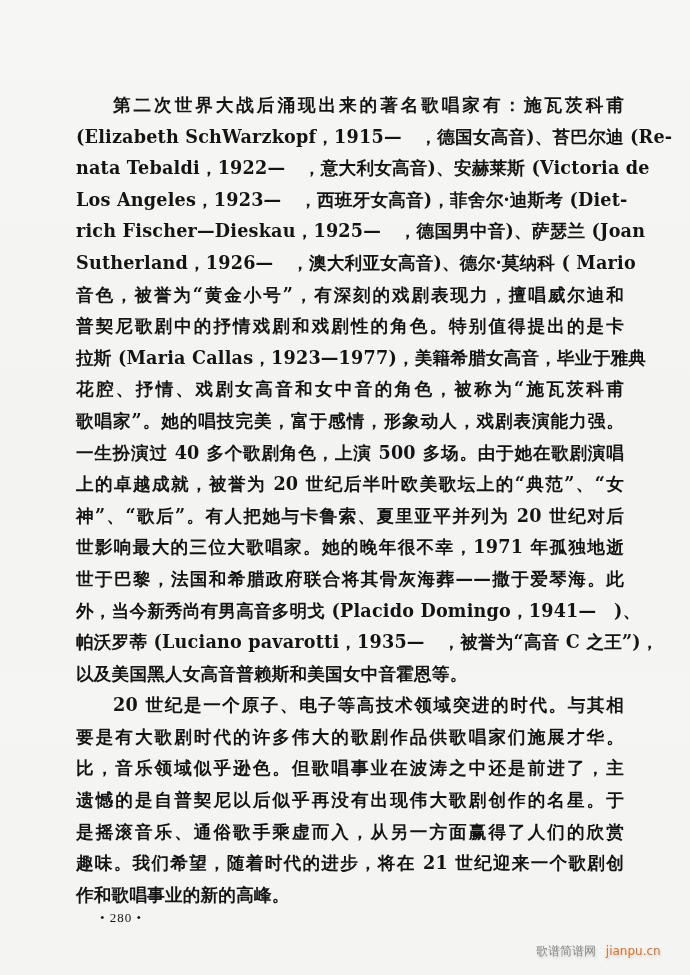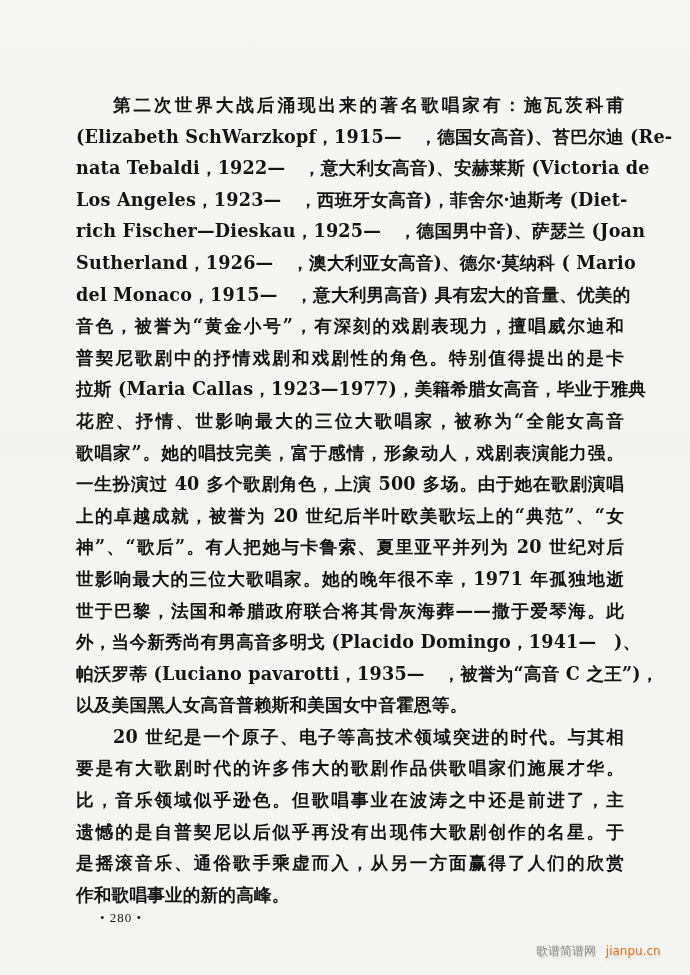--- a/index.html
+++ b/index.html
@@ -56,39 +56,39 @@
 <body>
 
 <div class="page">
   <div class="text-block">
     <div class="line indent">第二次世界大战后涌现出来的著名歌唱家有：施瓦茨科甫</div>
     <div class="line">(Elizabeth SchWarzkopf，1915—　，德国女高音)、苔巴尔迪 (Re-</div>
     <div class="line">nata Tebaldi，1922—　，意大利女高音)、安赫莱斯 (Victoria de</div>
     <div class="line">Los Angeles，1923—　，西班牙女高音)，菲舍尔·迪斯考 (Diet-</div>
     <div class="line">rich Fischer—Dieskau，1925—　，德国男中音)、萨瑟兰 (Joan</div>
     <div class="line">Sutherland，1926—　，澳大利亚女高音)、德尔·莫纳科 ( Mario</div>
-    <div class="line">del Monaco，1915—　，意大利男高音) 具有宏大的音量、优美的</div>
     <div class="line">音色，被誉为“黄金小号”，有深刻的戏剧表现力，擅唱威尔迪和</div>
     <div class="line">普契尼歌剧中的抒情戏剧和戏剧性的角色。特别值得提出的是卡</div>
     <div class="line">拉斯 (Maria Callas，1923—1977)，美籍希腊女高音，毕业于雅典</div>
-    <div class="line">花腔、抒情、世影响最大的三位大歌唱家，被称为“全能女高音</div>
+    <div class="line">花腔、抒情、戏剧女高音和女中音的角色，被称为“施瓦茨科甫</div>
     <div class="line">歌唱家”。她的唱技完美，富于感情，形象动人，戏剧表演能力强。</div>
     <div class="line">一生扮演过 40 多个歌剧角色，上演 500 多场。由于她在歌剧演唱</div>
     <div class="line">上的卓越成就，被誉为 20 世纪后半叶欧美歌坛上的“典范”、“女</div>
     <div class="line">神”、“歌后”。有人把她与卡鲁索、夏里亚平并列为 20 世纪对后</div>
     <div class="line">世影响最大的三位大歌唱家。她的晚年很不幸，1971 年孤独地逝</div>
     <div class="line">世于巴黎，法国和希腊政府联合将其骨灰海葬——撒于爱琴海。此</div>
     <div class="line">外，当今新秀尚有男高音多明戈 (Placido Domingo，1941—　)、</div>
     <div class="line">帕沃罗蒂 (Luciano pavarotti，1935—　，被誉为“高音 C 之王”)，</div>
     <div class="line last">以及美国黑人女高音普赖斯和美国女中音霍恩等。</div>
     <div class="line indent">20 世纪是一个原子、电子等高技术领域突进的时代。与其相</div>
     <div class="line">要是有大歌剧时代的许多伟大的歌剧作品供歌唱家们施展才华。</div>
     <div class="line">比，音乐领域似乎逊色。但歌唱事业在波涛之中还是前进了，主</div>
     <div class="line">遗憾的是自普契尼以后似乎再没有出现伟大歌剧创作的名星。于</div>
     <div class="line">是摇滚音乐、通俗歌手乘虚而入，从另一方面赢得了人们的欣赏</div>
+    <div class="line">趣味。我们希望，随着时代的进步，将在 21 世纪迎来一个歌剧创</div>
     <div class="line last">作和歌唱事业的新的高峰。</div>
   </div>
 
   <div class="page-number">• 280 •</div>
 
   <div class="watermark">
     <span>歌谱简谱网</span>
     <span class="domain">jianpu.cn</span>
   </div>
 </div>

